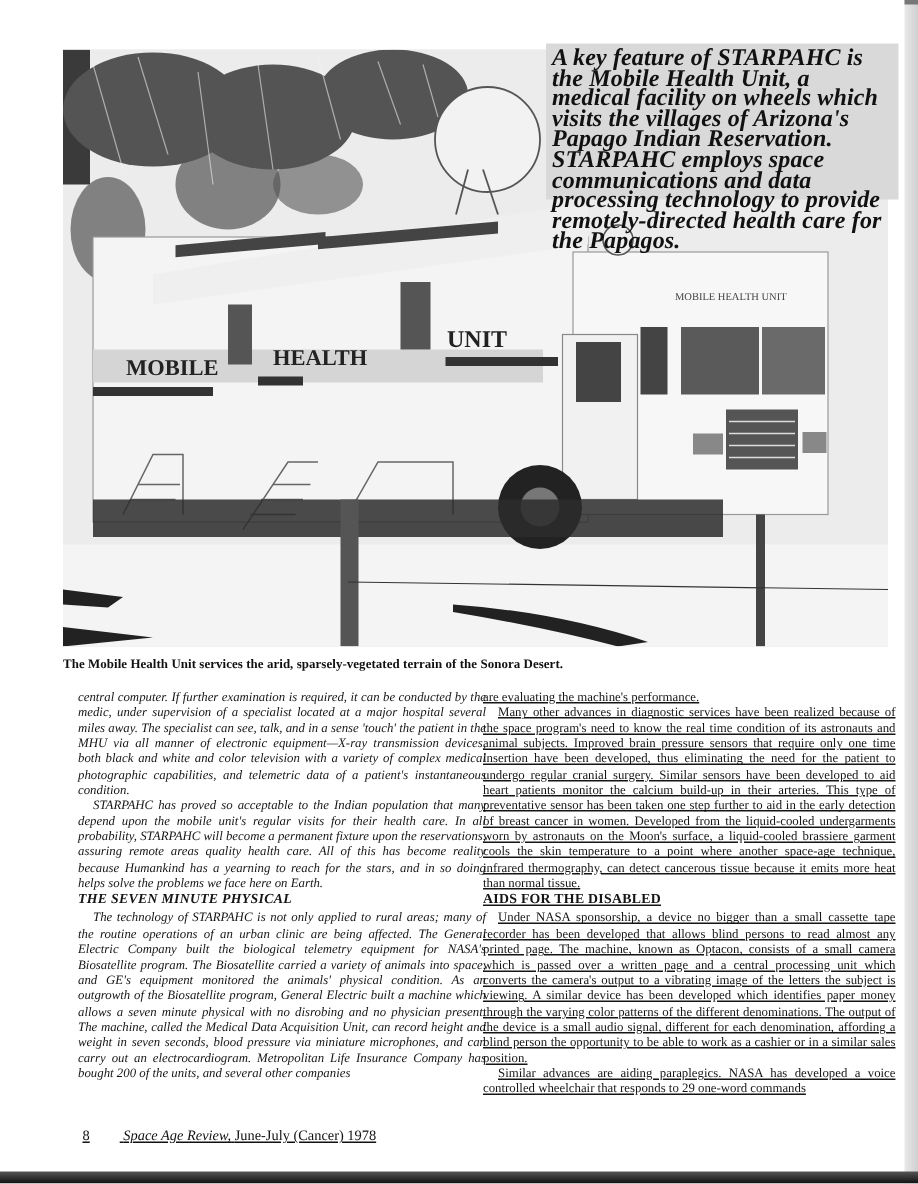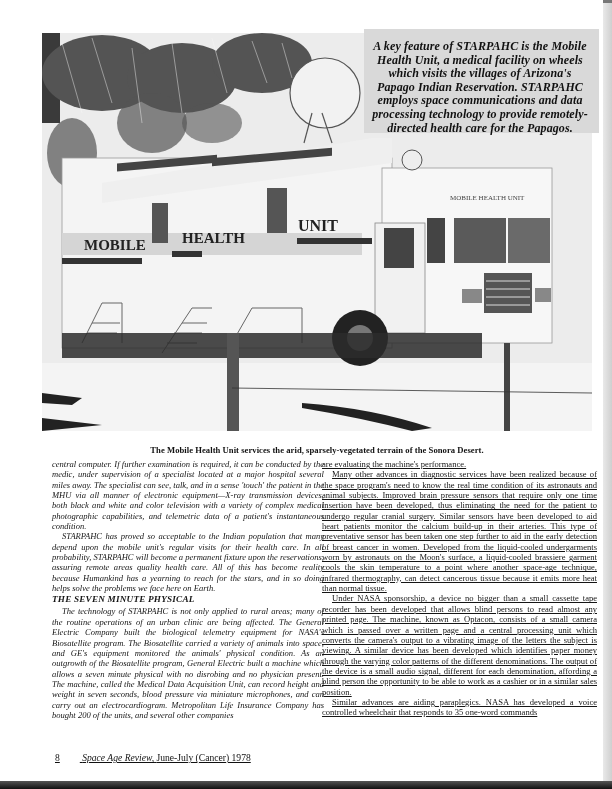--- a/index.html
+++ b/index.html
@@ -14,27 +14,27 @@
     background: linear-gradient(to bottom, #555, #111); }
 
   
   .photo { position: absolute; left: 42px; top: 33px; width: 550px; height: 398px; overflow: hidden;
     background: linear-gradient(#e8e8e8, #f2f2f2 60%, #e6e6e6); }
   .photo svg { position: absolute; left: 0; top: 0; }
 
   .caption-box { position: absolute; left: 364px; top: 29px; width: 235px; height: 104px;
     background: #d9d9d9; }
   .photo-caption-italic {
-    position: absolute; left: 368px; top: 40px; width: 224px;
-    font-style: italic; font-size: 12px; line-height: 13.6px; text-align: center;
+    position: absolute; left: 368px; top: 32px; width: 224px;
+    font-style: italic; font-size: 16px; line-height: 13.6px; text-align: left;
     color: #111; font-weight: bold; letter-spacing: 0.1px;
   }
   .photo-caption {
-    position: absolute; left: 42px; top: 437px; width: 550px; text-align: center;
-    font-size: 8.6px; font-weight: bold; color: #111; letter-spacing: 0.05px; margin-top: 8px;
+    position: absolute; left: 42px; top: 437px; width: 550px; text-align: left;
+    font-size: 8.6px; font-weight: bold; color: #111; letter-spacing: 0.05px;
   }
 
   .col { position: absolute; top: 459px; font-size: 8.55px; line-height: 10.35px; text-align: justify; color: #151515; }
   .col-left { left: 52px; width: 272px; font-style: italic; }
   .col-right { left: 322px; width: 275px; text-decoration: underline; }
   .col p { margin: 0; text-indent: 10px; }
   .col p.noindent { text-indent: 0; }
   .col h3 { margin: 1px 0 1px 0; font-size: 9.2px; font-weight: bold; letter-spacing: 0.2px; line-height: 11px; }
 
   .footer { position: absolute; left: 55px; top: 752px; font-size: 9.6px; color: #111; text-decoration: underline; }
@@ -147,21 +147,22 @@
 <div class="col col-left">
   <p class="noindent">central computer. If further examination is required, it can be conducted by the medic, under supervision of a specialist located at a major hospital several miles away. The specialist can see, talk, and in a sense 'touch' the patient in the MHU via all manner of electronic equipment—X-ray transmission devices, both black and white and color television with a variety of complex medical photographic capabilities, and telemetric data of a patient's instantaneous condition.</p>
   <p>STARPAHC has proved so acceptable to the Indian population that many depend upon the mobile unit's regular visits for their health care. In all probability, STARPAHC will become a permanent fixture upon the reservations, assuring remote areas quality health care. All of this has become reality because Humankind has a yearning to reach for the stars, and in so doing helps solve the problems we face here on Earth.</p>
   <h3>THE SEVEN MINUTE PHYSICAL</h3>
   <p>The technology of STARPAHC is not only applied to rural areas; many of the routine operations of an urban clinic are being affected. The General Electric Company built the biological telemetry equipment for NASA's Biosatellite program. The Biosatellite carried a variety of animals into space, and GE's equipment monitored the animals' physical condition. As an outgrowth of the Biosatellite program, General Electric built a machine which allows a seven minute physical with no disrobing and no physician present. The machine, called the Medical Data Acquisition Unit, can record height and weight in seven seconds, blood pressure via miniature microphones, and can carry out an electrocardiogram. Metropolitan Life Insurance Company has bought 200 of the units, and several other companies</p>
 </div>
 
 <div class="col col-right">
   <p class="noindent">are evaluating the machine's performance.</p>
   <p>Many other advances in diagnostic services have been realized because of the space program's need to know the real time condition of its astronauts and animal subjects. Improved brain pressure sensors that require only one time insertion have been developed, thus eliminating the need for the patient to undergo regular cranial surgery. Similar sensors have been developed to aid heart patients monitor the calcium build-up in their arteries. This type of preventative sensor has been taken one step further to aid in the early detection of breast cancer in women. Developed from the liquid-cooled undergarments worn by astronauts on the Moon's surface, a liquid-cooled brassiere garment cools the skin temperature to a point where another space-age technique, infrared thermography, can detect cancerous tissue because it emits more heat than normal tissue.</p>
+  <h3>AIDS FOR THE DISABLED</h3>
   <p>Under NASA sponsorship, a device no bigger than a small cassette tape recorder has been developed that allows blind persons to read almost any printed page. The machine, known as Optacon, consists of a small camera which is passed over a written page and a central processing unit which converts the camera's output to a vibrating image of the letters the subject is viewing. A similar device has been developed which identifies paper money through the varying color patterns of the different denominations. The output of the device is a small audio signal, different for each denomination, affording a blind person the opportunity to be able to work as a cashier or in a similar sales position.</p>
-  <p>Similar advances are aiding paraplegics. NASA has developed a voice controlled wheelchair that responds to 35 one-word commands</p>
+  <p>Similar advances are aiding paraplegics. NASA has developed a voice controlled wheelchair that responds to 29 one-word commands</p>
 </div>
 
 <div class="footer">
   <span class="pg">8</span>
   <span class="pub">Space Age Review,</span>
   <span>June-July (Cancer) 1978</span>
 </div>
 
 </body></html>

